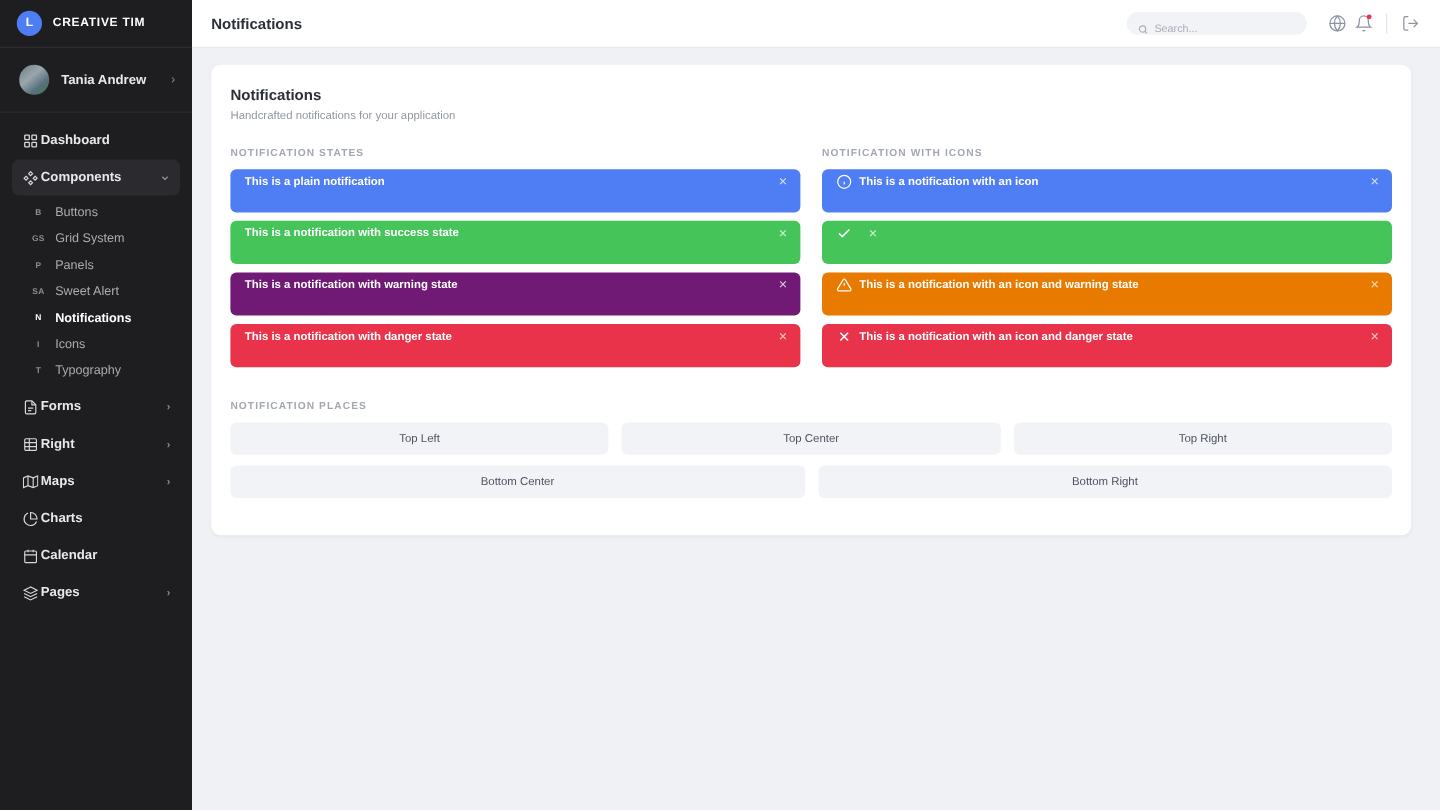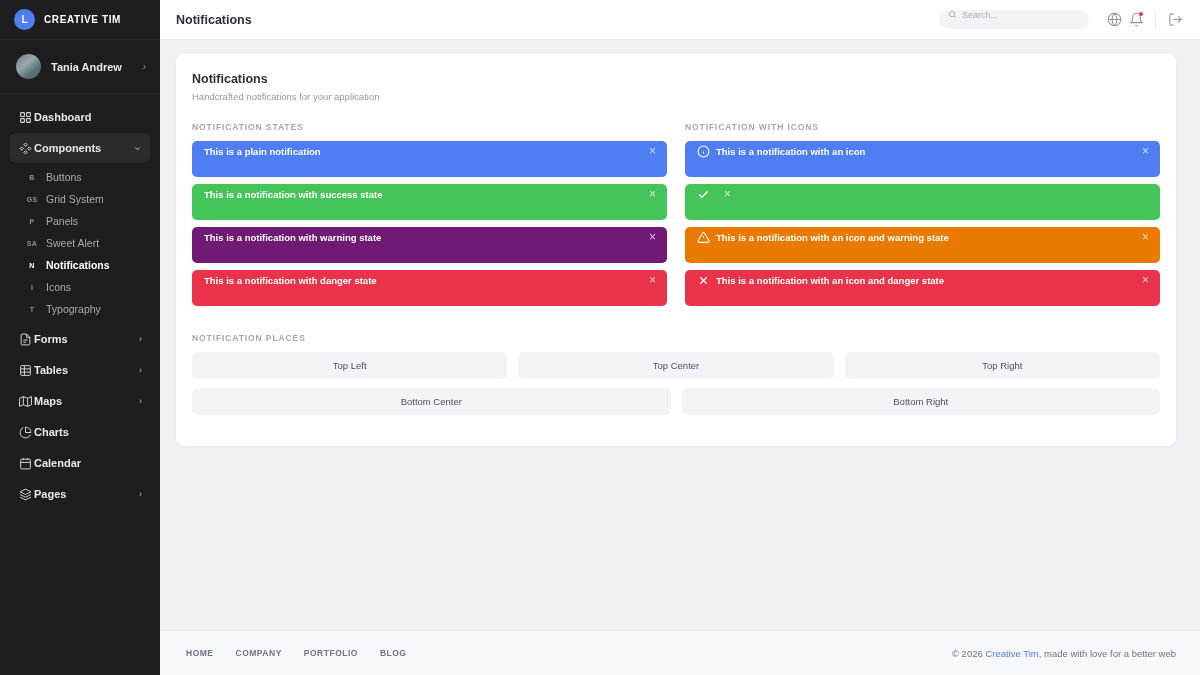--- a/index.html
+++ b/index.html
@@ -67,21 +67,21 @@
 
   
   .main { flex: 1; display: flex; flex-direction: column; height: 675px; background: #f0f1f5; }
   .topbar {
     height: 40px; background: #fff; display: flex; align-items: center;
     padding: 0 14px 0 16px; border-bottom: 1px solid #e7e8ec; flex: 0 0 40px;
   }
   .page-title { font-size: 12.5px; font-weight: bold; color: #2b2f38; flex: 1; }
   .search {
     width: 150px; height: 19px; background: #f2f3f6; border-radius: 10px;
-    display: flex; align-items: flex-start; gap: 5px; padding: 0 9px; margin-right: 14px;
+    display: flex; align-items: flex-end; gap: 5px; padding: 0 9px; margin-right: 14px;
   }
   .search-txt { font-size: 9px; color: #a9adb7; }
   .top-ico { width: 22px; height: 22px; display: flex; align-items: center; justify-content: center; position: relative; cursor: pointer; color: #8d93a0; }
   .badge-dot { position: absolute; top: 3px; right: 4px; width: 4px; height: 4px; border-radius: 50%; background: #e8334a; }
   .divider-v { width: 1px; height: 17px; background: #e4e6ea; margin: 0 8px; }
 
   .content { flex: 1; padding: 14px 24px 0 16px; overflow: hidden; }
   .card {
     background: #fff; border-radius: 8px; padding: 18px 16px 22px 16px;
     box-shadow: 0 1px 3px rgba(30,35,50,.05);
@@ -216,21 +216,21 @@
 
       <div class="nav-item">
         <span class="ico">
           <svg width="13" height="13" viewBox="0 0 24 24" fill="none" stroke="currentColor" stroke-width="1.8">
             <rect x="3" y="3" width="18" height="18" rx="2"></rect>
               <line x1="3" y1="9" x2="21" y2="9"></line>
             <line x1="3" y1="15" x2="21" y2="15"></line>
               <line x1="10" y1="3" x2="10" y2="21"></line>
           </svg>
         </span>
-        <span class="lbl">Tables</span>
+        <span class="lbl">Right</span>
         <span class="arr">›</span>
       </div>
 
       <div class="nav-item">
         <span class="ico">
           <svg width="13" height="13" viewBox="0 0 24 24" fill="none" stroke="currentColor" stroke-width="1.8">
             <polygon points="1 6 8 3 16 6 23 3 23 18 16 21 8 18 1 21 1 6"></polygon>
             <line x1="8" y1="3" x2="8" y2="18"></line>
               <line x1="16" y1="6" x2="16" y2="21"></line>
           </svg>
@@ -408,24 +408,15 @@
         </div>
 
         <div class="places">
           <div class="place-btn">Bottom Center</div>
           <div class="place-btn">Bottom Right</div>
         </div>
 
       </section>
     </div>
 
-    <footer class="footer">
-      <div class="foot-links">
-        <span class="foot-link">HOME</span>
-        <span class="foot-link">COMPANY</span>
-        <span class="foot-link">PORTFOLIO</span>
-        <span class="foot-link">BLOG</span>
-      </div>
-      <div class="foot-copy"><span>© 2026 </span><a href="#">Creative Tim</a><span>, made with love for a better web</span></div>
-    </footer>
 
   </div>
 </div>
 
 </body></html>

